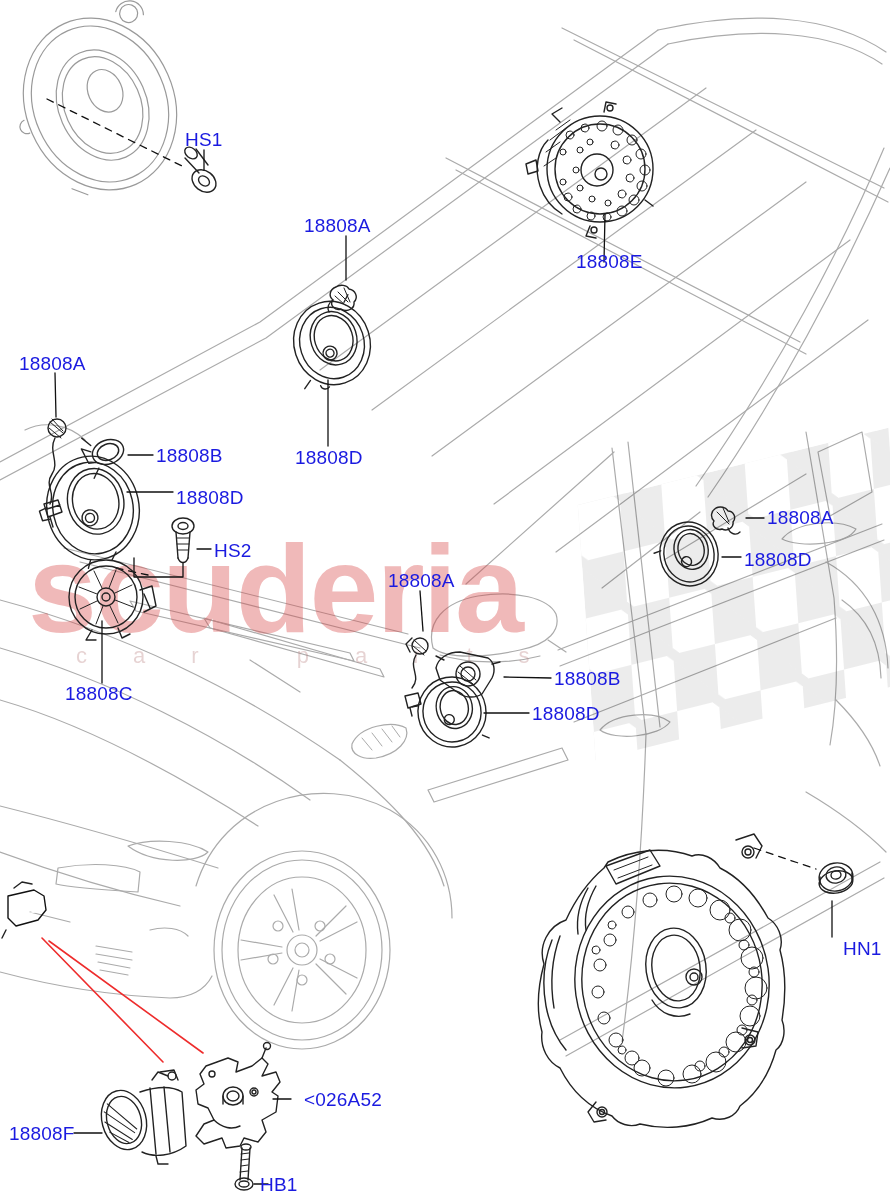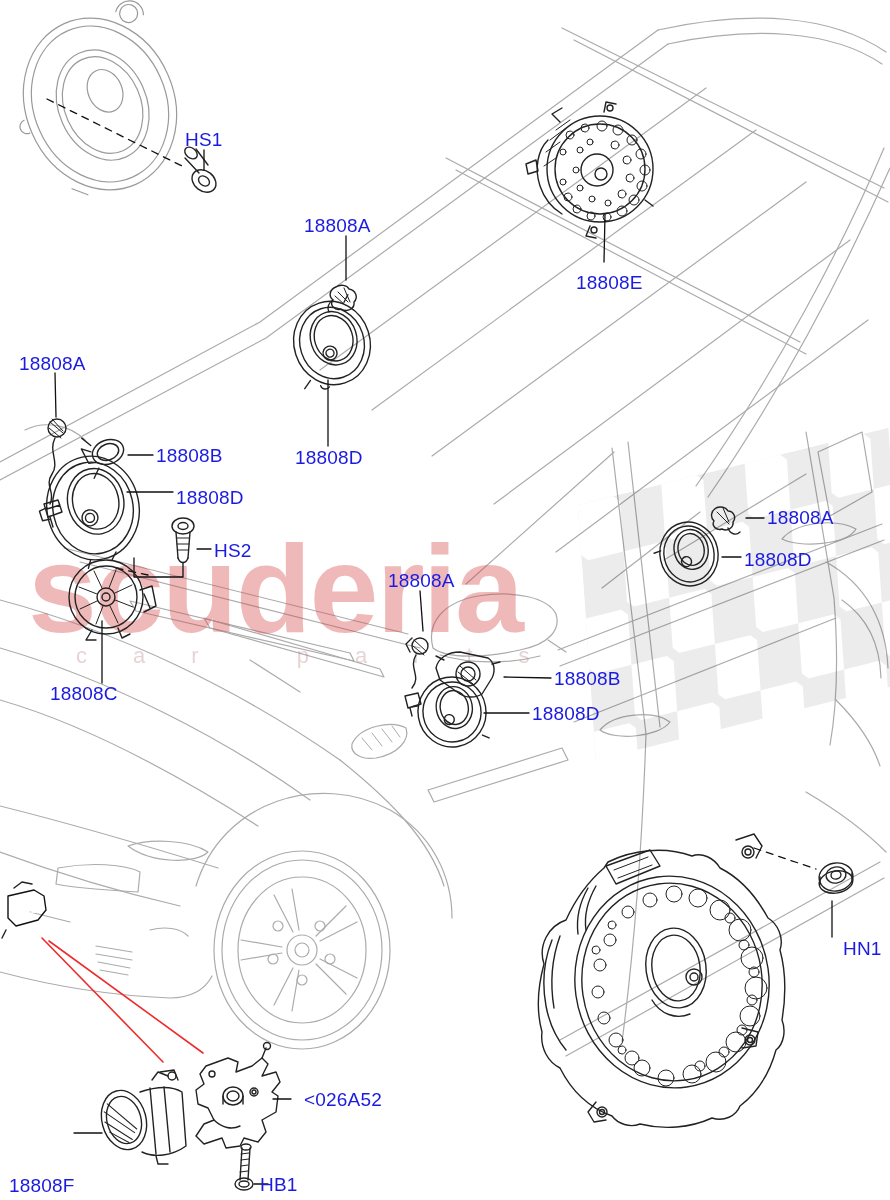--- a/index.html
+++ b/index.html
@@ -450,30 +450,30 @@
         <path class="leader" d="M 268,1184 L 254,1184"></path>
           <circle class="dot" cx="250" cy="1184" r="3.5"></circle>
         <path class="leader" d="M 832,937 L 832,901"></path>
           <circle class="dot" cx="832" cy="897" r="3.5"></circle>
       </g>
     </g>
   </svg>
 
   <div class="lbl z3" style="left:185px;top:130px">HS1</div>
   <div class="lbl z3" style="left:304px;top:216px">18808A</div>
-  <div class="lbl z3" style="left:576px;top:273px">18808E</div>
+  <div class="lbl z3" style="left:576px;top:252px">18808E</div>
   <div class="lbl z3" style="left:295px;top:448px">18808D</div>
   <div class="lbl z3" style="left:19px;top:354px">18808A</div>
   <div class="lbl z3" style="left:156px;top:446px">18808B</div>
   <div class="lbl z3" style="left:176px;top:488px">18808D</div>
   <div class="lbl z3" style="left:214px;top:541px">HS2</div>
-  <div class="lbl z3" style="left:50px;top:684px">18808C</div>
+  <div class="lbl z3" style="left:65px;top:684px">18808C</div>
   <div class="lbl z3" style="left:388px;top:571px">18808A</div>
   <div class="lbl z3" style="left:554px;top:669px">18808B</div>
   <div class="lbl z3" style="left:532px;top:704px">18808D</div>
   <div class="lbl z3" style="left:767px;top:508px">18808A</div>
   <div class="lbl z3" style="left:744px;top:550px">18808D</div>
-  <div class="lbl z3" style="left:9px;top:1176px">18808F</div>
+  <div class="lbl z3" style="left:9px;top:1124px">18808F</div>
   <div class="lbl z3" style="left:304px;top:1090px">&lt;026A52</div>
   <div class="lbl z3" style="left:260px;top:1175px">HB1</div>
   <div class="lbl z3" style="left:843px;top:939px">HN1</div>
 
 </div>
 
 </body></html>

